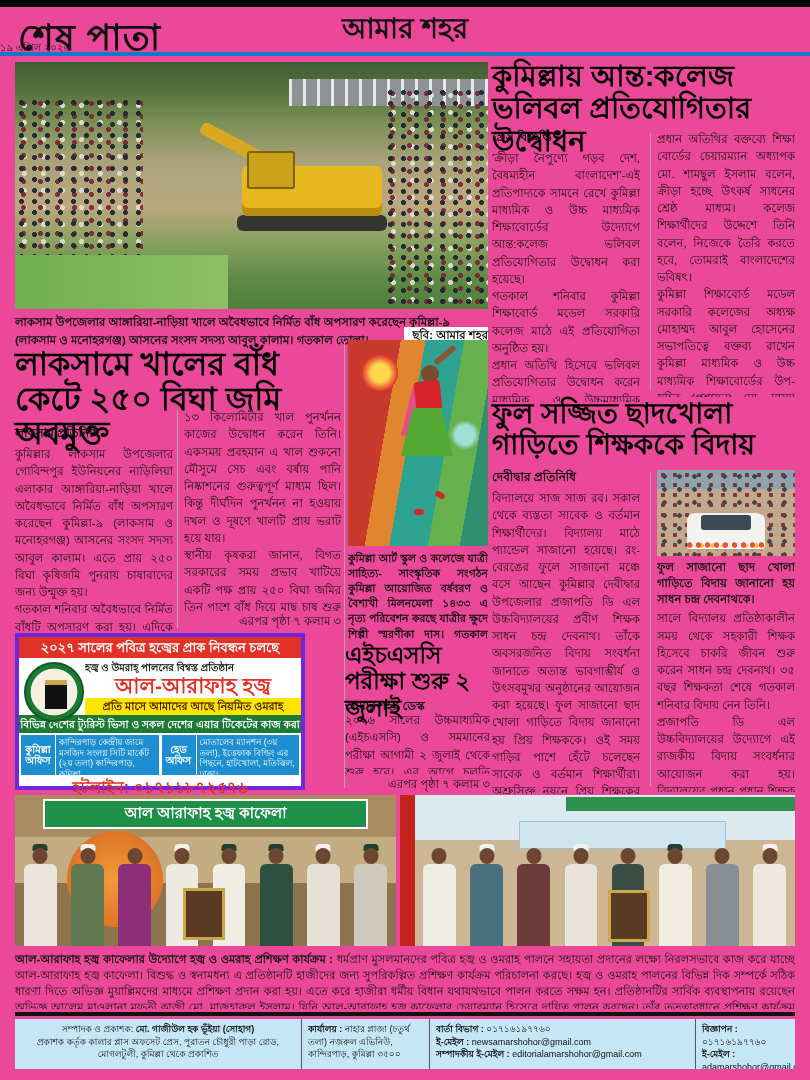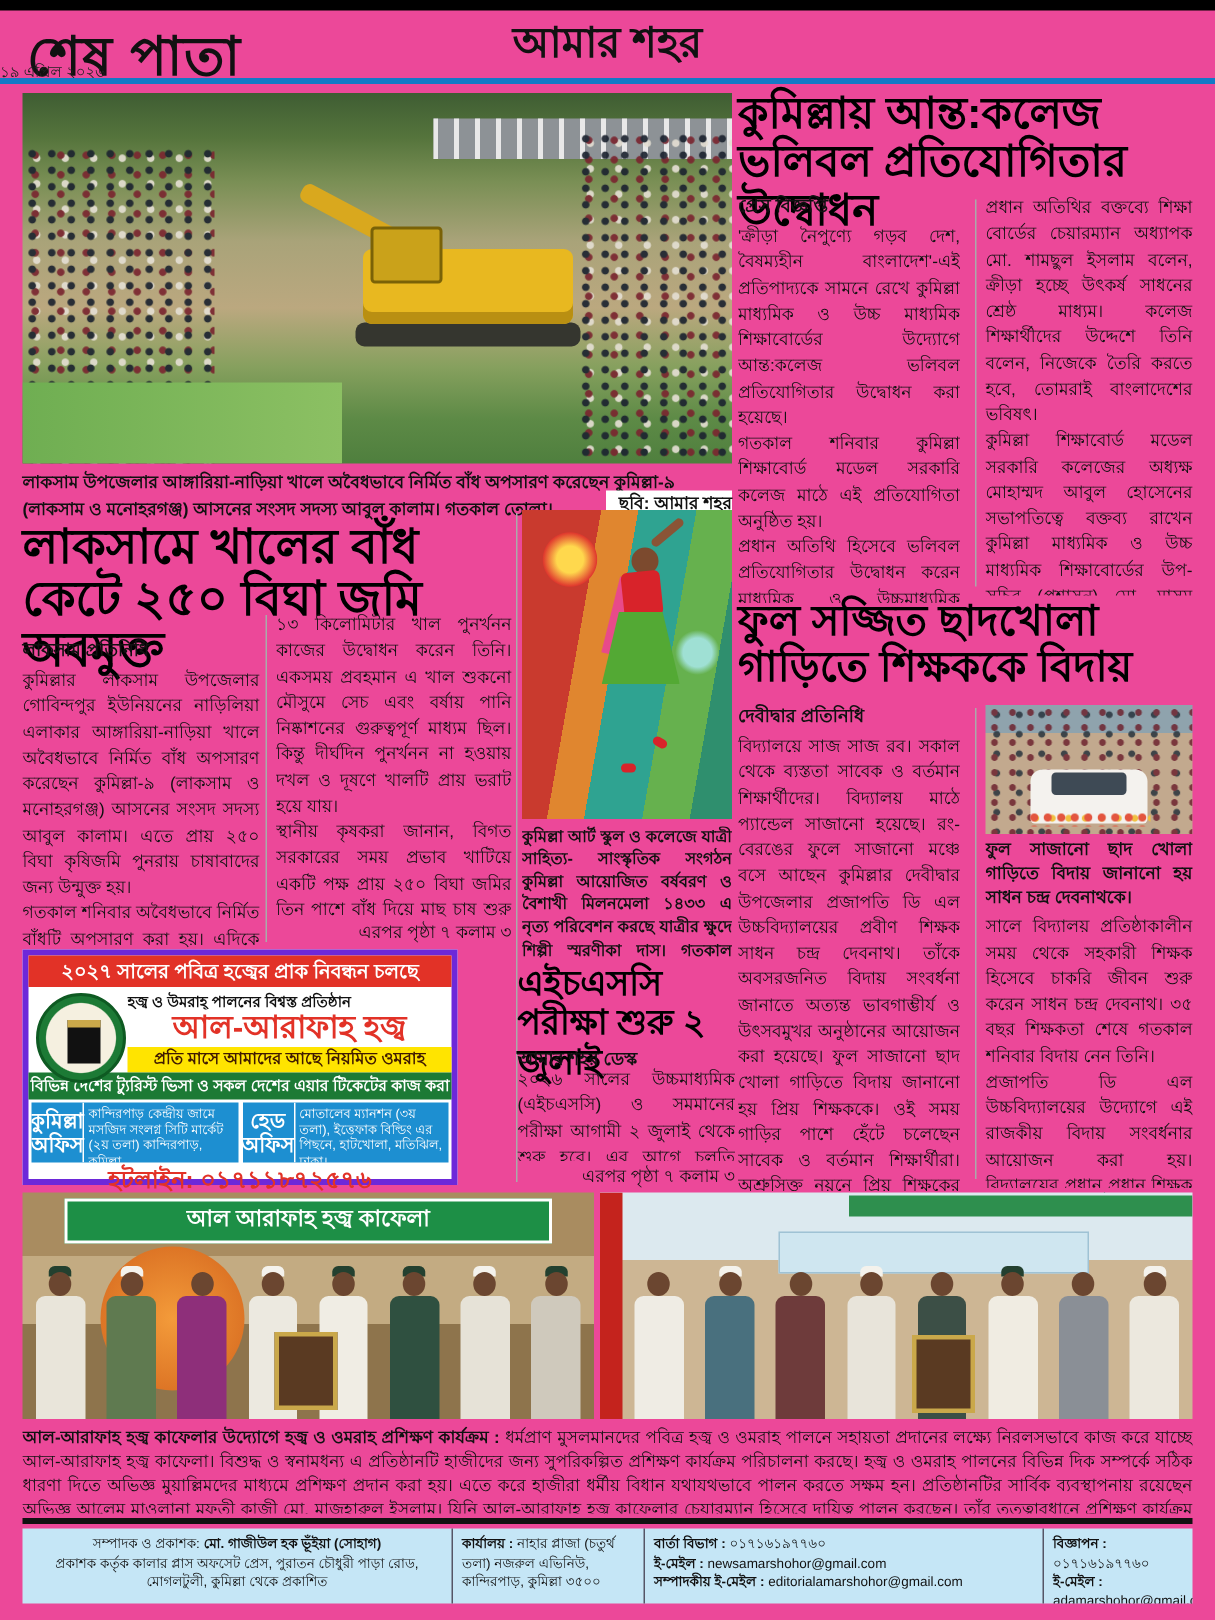--- a/index.html
+++ b/index.html
@@ -89,21 +89,21 @@
   .ad-logo{position:absolute;left:5px;top:25px;width:56px;height:56px;border-radius:50%;
     background:radial-gradient(#f5f0e0 58%,#1c7a35 60%);border:2px solid #0e5a22;z-index:2;}
   .ad-kaaba{position:absolute;left:19px;top:16px;width:22px;height:24px;background:#111;border-top:5px solid #caa84a;}
   .ad-tagline{margin-left:66px;text-align:left;font-size:10px;font-weight:bold;padding-top:2px;height:13px;overflow:hidden;}
   .ad-title{margin-left:66px;text-align:center;color:#e23227;font-size:21px;font-weight:bold;line-height:25px;height:25px;overflow:hidden;}
   .ad-yellow{margin-left:66px;height:17px;background:#ffe400;color:#401a00;font-weight:bold;font-size:11px;text-align:center;line-height:17px;overflow:hidden;}
   .ad-green{height:18px;background:#1c7a35;color:#fff;font-weight:bold;font-size:10.5px;text-align:center;line-height:18px;overflow:hidden;}
   .ad-offices{display:flex;gap:3px;padding:2px;height:44px;box-sizing:border-box;}
   .ad-office{flex:1;background:#1d8fd1;color:#fff;display:flex;overflow:hidden;}
   .ad-office-label{width:32px;border-right:1px solid #fff;display:flex;align-items:center;justify-content:center;
-     font-weight:bold;font-size:14px;text-align:center;line-height:1.15;padding:1px;}
+     font-weight:bold;font-size:10px;text-align:center;line-height:1.15;padding:1px;}
   .ad-office-addr{flex:1;font-size:8.6px;line-height:1.25;padding:2px 3px;}
   .ad-hotline{height:22px;text-align:center;color:#e23227;font-weight:bold;font-size:16px;line-height:22px;}
   
   .photo-bl{left:15px;top:795px;width:381px;height:151px;
      background:linear-gradient(180deg,#a98c60 0 28%,#c3ab82 28% 58%,#8e744c 58% 100%);}
   .photo-br{left:400px;top:795px;width:395px;height:151px;
      background:linear-gradient(180deg,#dce9ef 0 30%,#cdb694 30% 100%);}
   .bl-banner{left:28px;top:4px;right:28px;height:26px;background:#1d8f46;border:2px solid #fff;
      color:#fff;font-weight:bold;font-size:15px;text-align:center;line-height:24px;overflow:hidden;}
   .bl-circle{left:52px;top:36px;width:96px;height:96px;border-radius:50%;background:radial-gradient(#f39b3a,#d4651d);}

